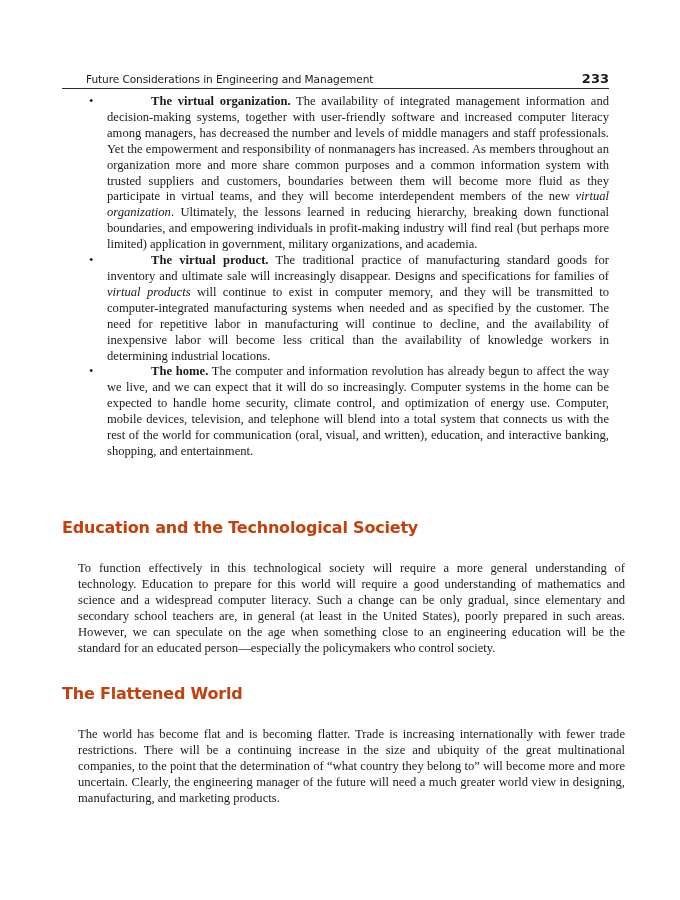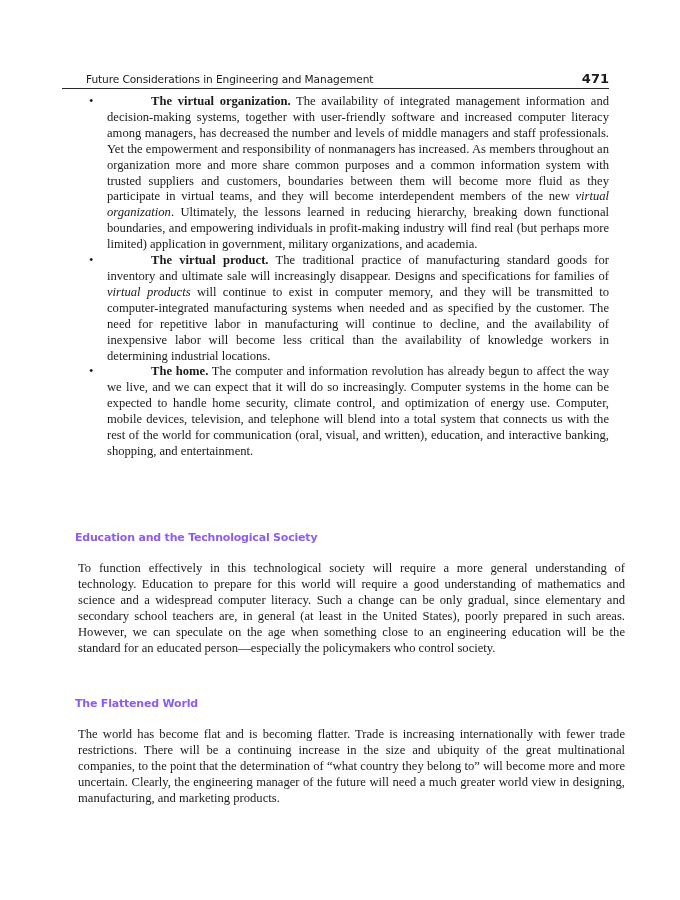--- a/index.html
+++ b/index.html
@@ -68,42 +68,42 @@
     }
     .bullets li b {
       font-weight: bold;
       margin-left: 44px;
     }
     .section-heading {
       position: absolute;
       left: 62px;
       font-family: "DejaVu Sans", sans-serif;
       font-weight: bold;
-      font-size: 11px;
+      font-size: 16px;
       letter-spacing: -0.2px;
-      color: #8b5cf6;
-      margin: 13px;
+      color: #c2410c;
+      margin: 0;
     }
     #heading-education { top: 518px; }
     #heading-flattened { top: 684px; text-align: center; }
     .para {
       position: absolute;
       left: 62px;
       width: 547px;
       margin: 16px;
     }
     #para-education { top: 545px; }
     #para-flattened { top: 711px; }
   </style>
 </head>
 <body>
 
 <div class="running-head">
   <span class="title">Future Considerations in Engineering and Management</span>
-  <span class="page-num">471</span>
+  <span class="page-num">233</span>
 </div>
 
 <ul class="bullets body-text">
   <li>
     <span class="bullet">•</span><b>The virtual organization.</b><span> The availability of integrated management information and decision-making systems, together with user-friendly software and increased computer literacy among managers, has decreased the number and levels of middle managers and staff professionals. Yet the empowerment and responsibility of nonmanagers has increased. As members throughout an organization more and more share common purposes and a common information system with trusted suppliers and customers, boundaries between them will become more fluid as they participate in virtual teams, and they will become interdependent members of the new </span><i>virtual organization</i><span>. Ultimately, the lessons learned in reducing hierarchy, breaking down functional boundaries, and empowering individuals in profit-making industry will find real (but perhaps more limited) application in government, military organizations, and academia.</span>
   </li>
   <li>
     <span class="bullet">•</span><b>The virtual product.</b><span> The traditional practice of manufacturing standard goods for inventory and ultimate sale will increasingly disappear. Designs and specifications for families of </span><i>virtual products</i><span> will continue to exist in computer memory, and they will be transmitted to computer-integrated manufacturing systems when needed and as specified by the customer. The need for repetitive labor in manufacturing will continue to decline, and the availability of inexpensive labor will become less critical than the availability of knowledge workers in determining industrial locations.</span>
   </li>
   <li>

